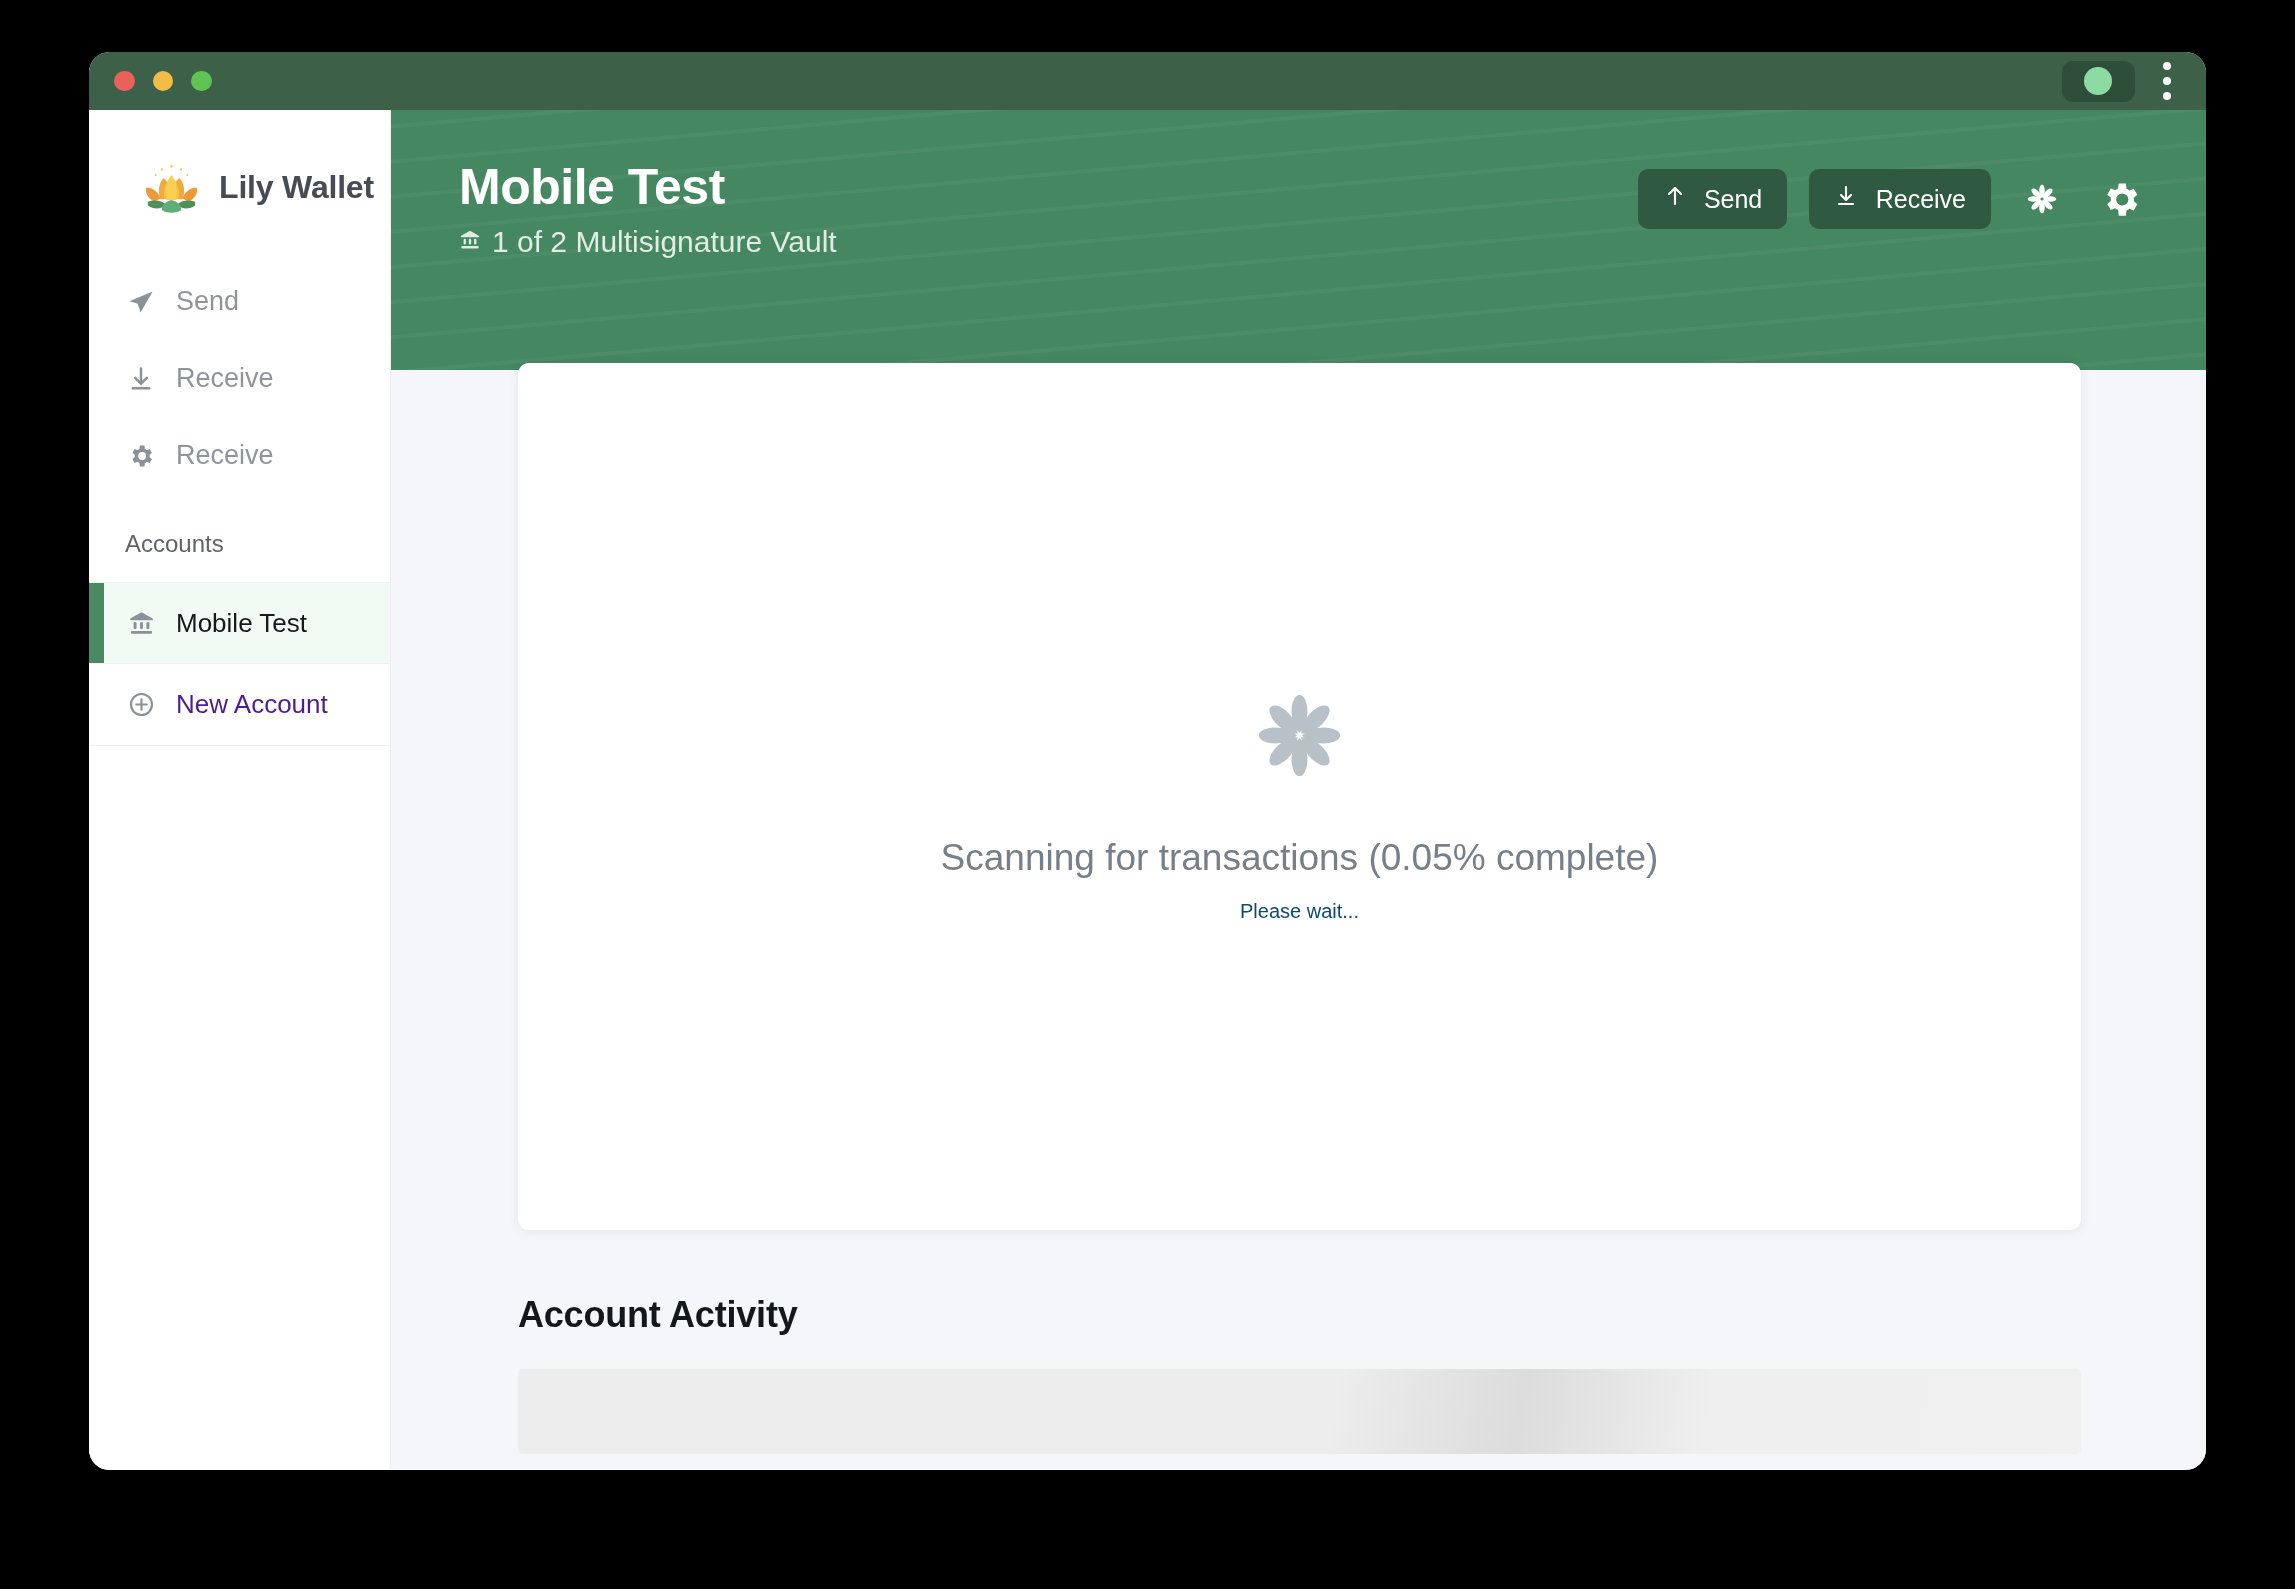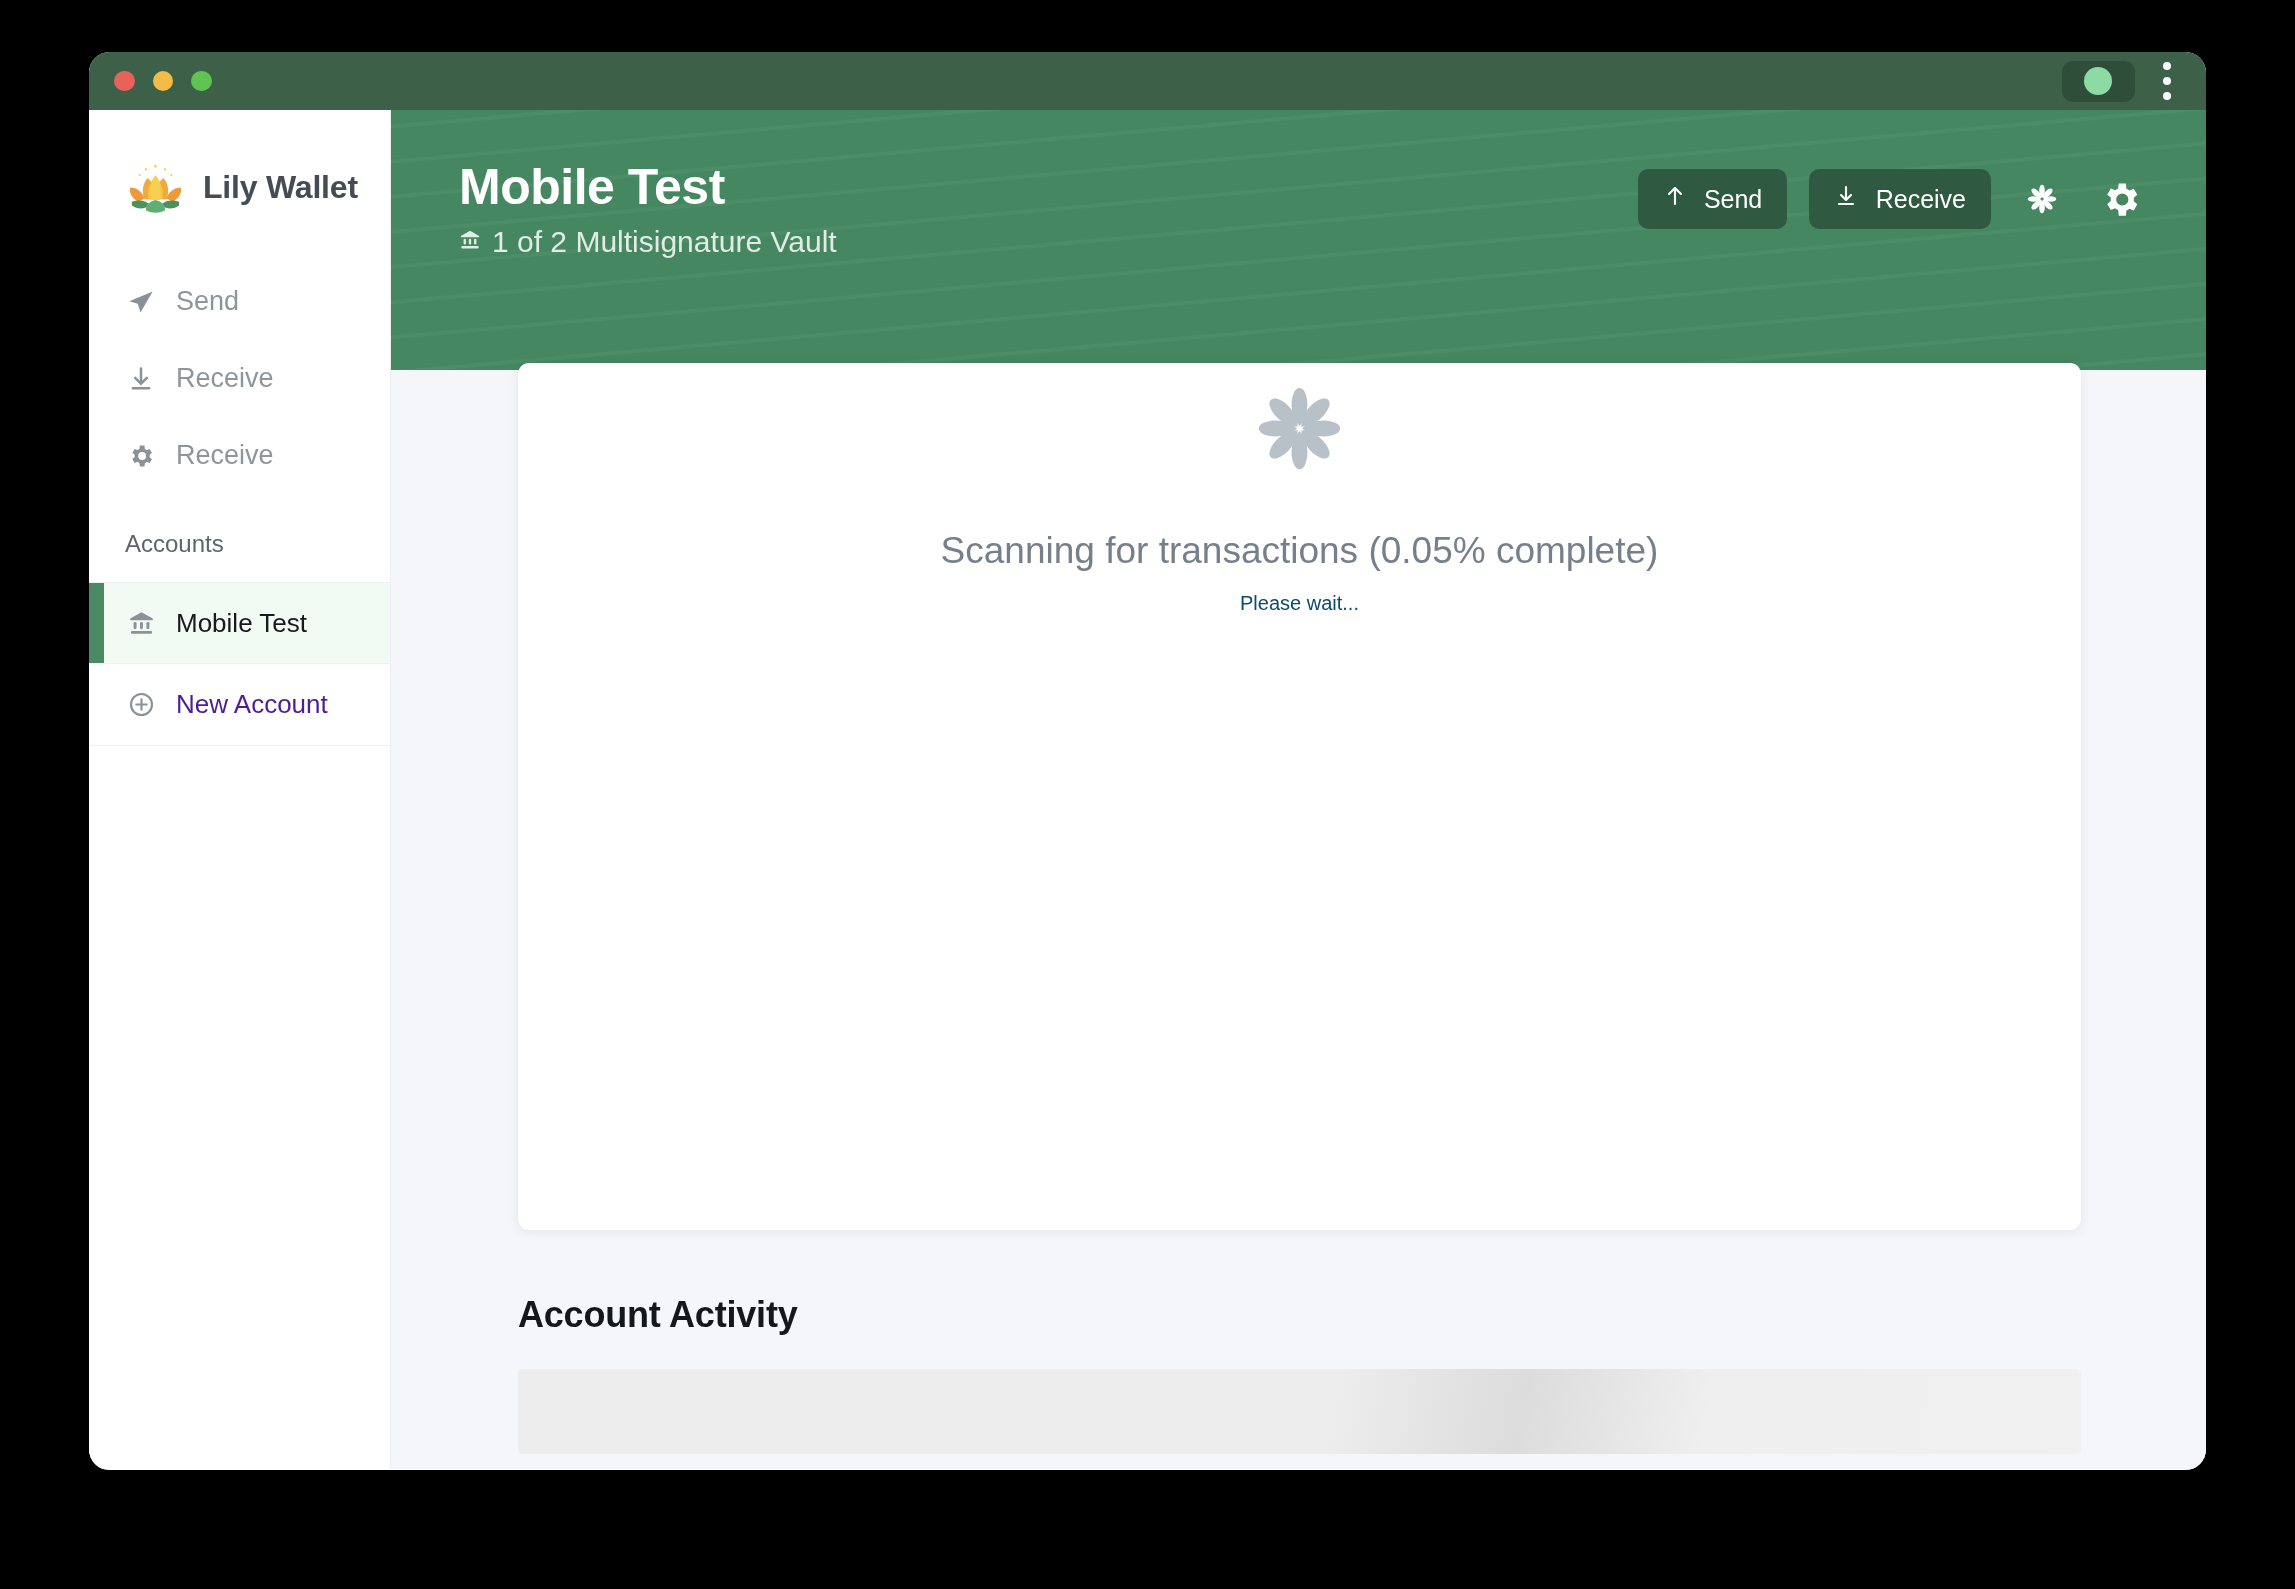--- a/index.html
+++ b/index.html
@@ -56,20 +56,21 @@
   #sidebar {
     width: 302px;
     background: #ffffff;
     flex: 0 0 302px;
     position: relative;
     border-right: 0.8px solid #eceef2;
   }
   #brand {
     display: flex; align-items: center; gap: 16px;
     padding: 46px 0 0 35px;
+    justify-content: center;
   }
   #brand-logo { width: 63px; height: 63px; flex: 0 0 63px; }
   #brand-name {
     font-size: 32px; font-weight: 700; color: #454c53;
     letter-spacing: -0.2px;
   }
   #nav-primary { margin-top: 44px; }
   .nav-item {
     display: flex; align-items: center; gap: 19px;
     padding: 0 0 0 36px;
@@ -169,21 +170,21 @@
 
   
   #loading-card {
     position: absolute;
     left: 127px; top: 253px;
     width: 1563px; height: 867px;
     background: #ffffff;
     border-radius: 11px;
     box-shadow: 0 1.6px 11px rgba(20,30,50,.07);
     display: flex; flex-direction: column;
-    align-items: center; 
+    align-items: center; justify-content: center;
     z-index: 5;
   }
   #spinner { width: 131px; height: 131px; }
   #loading-title {
     margin-top: 33px;
     font-size: 37px; color: #76808b;
     text-align: center; line-height: 1.3;
     max-width: 947px;
   }
   #loading-sub {

